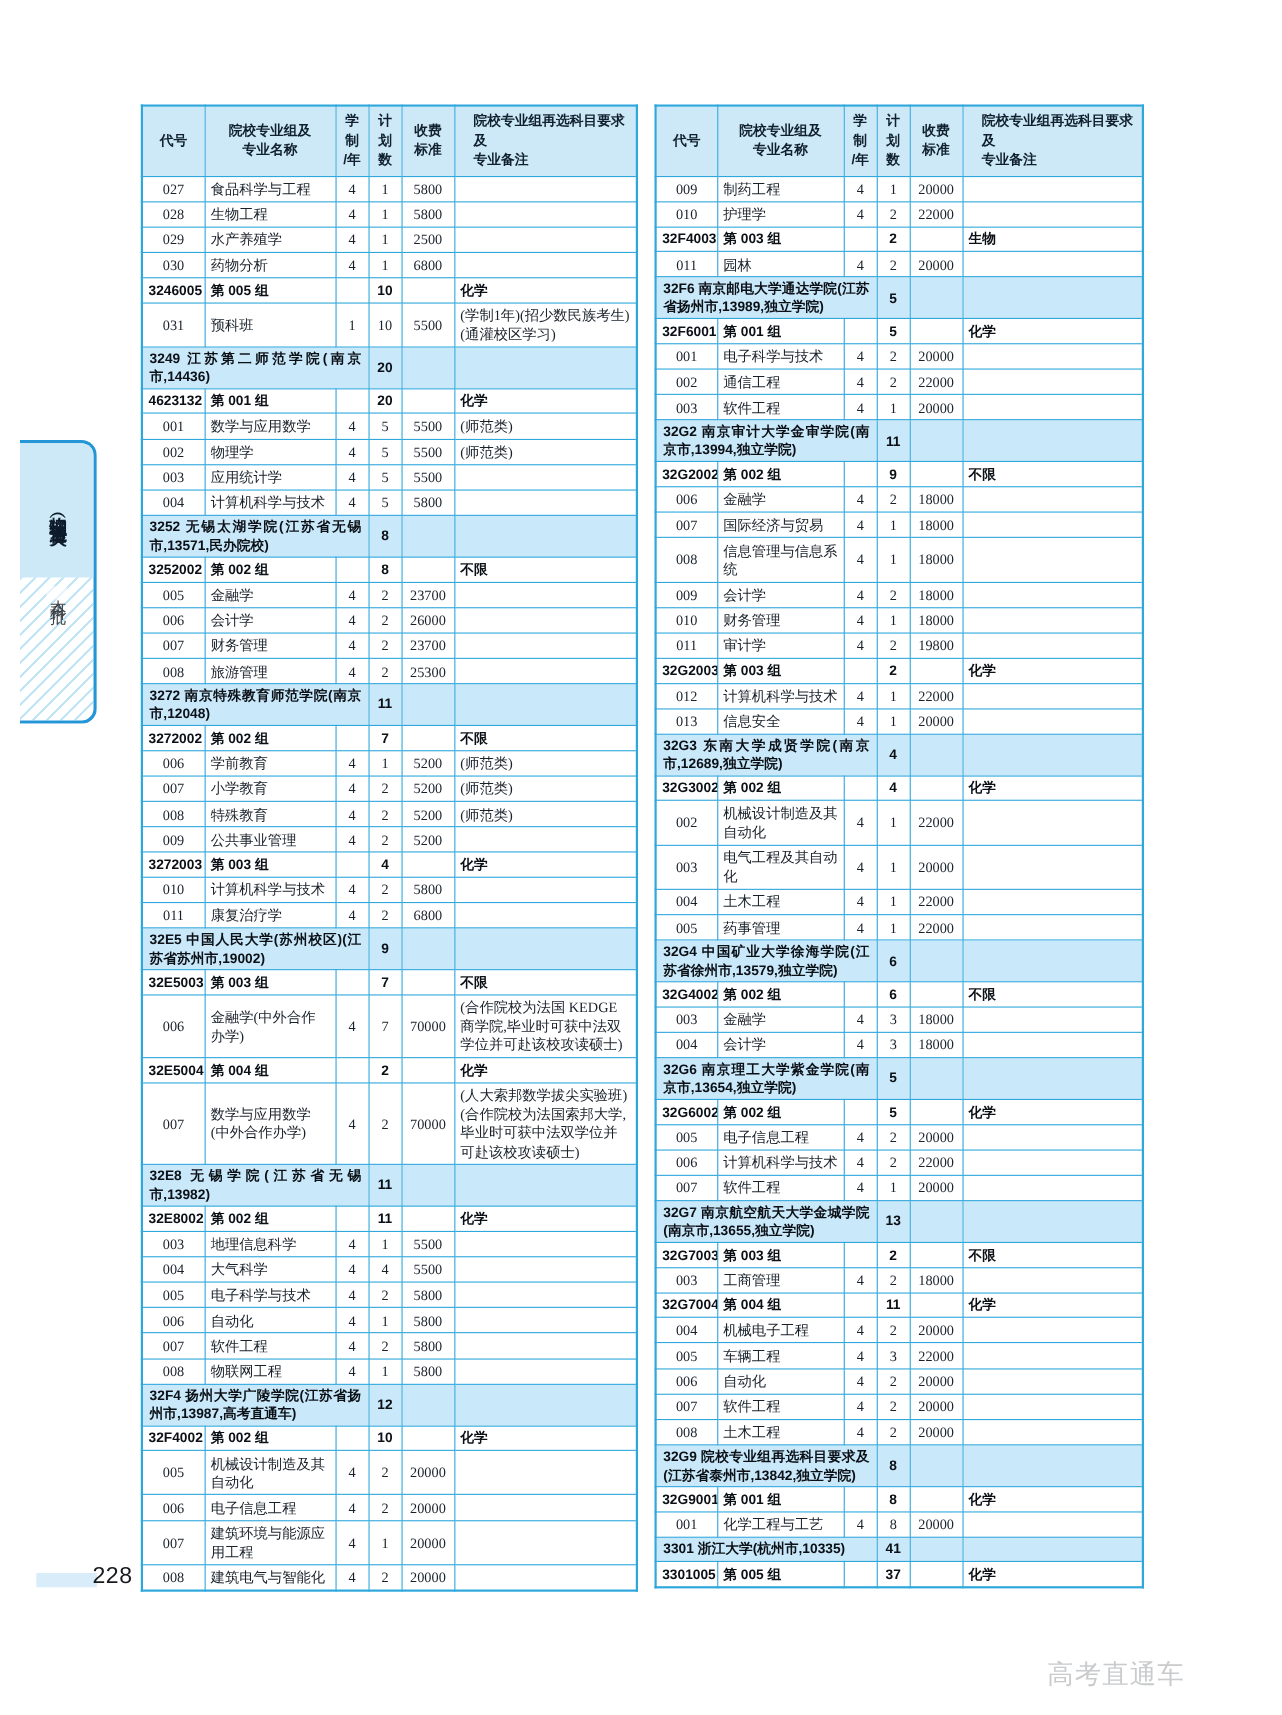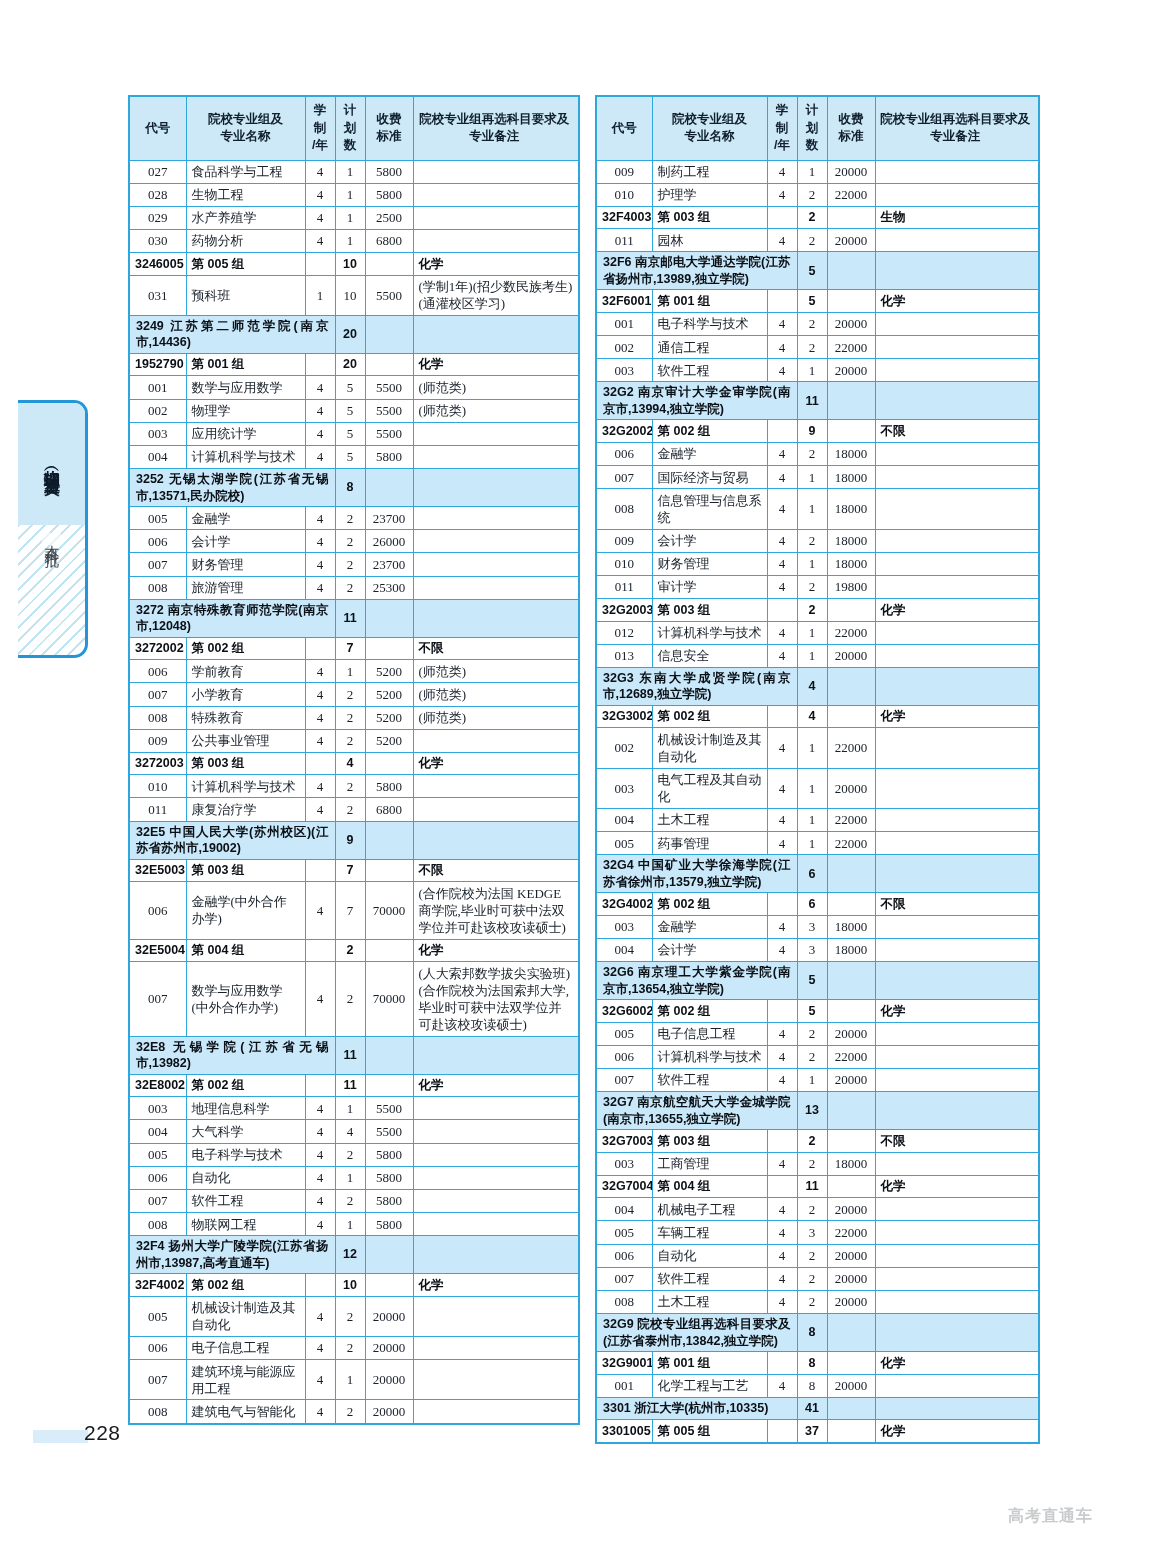--- a/index.html
+++ b/index.html
@@ -28,21 +28,21 @@
   table.adm th{
     background:#cde9f7;
     font-weight:bold;
     font-size:12.5px;
     line-height:1.4;
     color:#10202e;
     padding:5px 3px;
     white-space:pre-line;
     text-align:center;
   }
-  table.adm th.h-left{text-align:center;padding-left:0;}
+  table.adm th.h-left{text-align:left;padding-left:17px;}
   table.adm td{
     font-family:"Liberation Serif",serif;
     font-size:13px;
     line-height:1.32;
     color:#18202a;
     padding:2.5px 5px;
   }
   td.code,td.yr,td.plan,td.fee{text-align:center;padding-left:1px;padding-right:1px;}
   td.name,td.note{text-align:left;}
   tr.group td,tr.school td{
@@ -88,22 +88,22 @@
   
   .page-num-bar{
     position:absolute;left:33px;top:1430px;
     width:55px;height:13px;background:#d8edf9;
   }
   .page-num{
     position:absolute;left:84px;top:1421px;
     font-size:21px;color:#17191c;letter-spacing:0.5px;
   }
   .watermark{
-    position:absolute;left:1008px;top:1506px;
-    font-size:16px;font-weight:bold;color:#c9cbcd;
+    position:absolute;left:952px;top:1506px;
+    font-size:24px;font-weight:normal;color:#c9cbcd;
     letter-spacing:1px;
     text-shadow:0.5px 0.5px 0 #ffffff;
   }
 </style>
 </head>
 <body>
 
 <div class="side-tab">
   <div class="side-top">
     <span>物理（普通类）</span>
@@ -189,21 +189,21 @@
           <td class="fee">5500</td>
           <td class="note">(学制1年)(招少数民族考生)(通灌校区学习)</td>
         </tr>
         <tr class="school">
           <td class="sname" colspan="3">3249 江苏第二师范学院(南京市,14436)</td>
           <td class="plan">20</td>
           <td class="fee"></td>
           <td class="note"></td>
         </tr>
         <tr class="group">
-          <td class="code">1952790</td>
+          <td class="code">4623132</td>
           <td class="name">第 001 组</td>
           <td class="yr"></td>
           <td class="plan">20</td>
           <td class="fee"></td>
           <td class="note">化学</td>
         </tr>
         <tr class="data">
           <td class="code">001</td>
           <td class="name">数学与应用数学</td>
           <td class="yr">4</td>
@@ -233,20 +233,28 @@
           <td class="yr">4</td>
           <td class="plan">5</td>
           <td class="fee">5800</td>
           <td class="note"></td>
         </tr>
         <tr class="school">
           <td class="sname" colspan="3">3252 无锡太湖学院(江苏省无锡市,13571,民办院校)</td>
           <td class="plan">8</td>
           <td class="fee"></td>
           <td class="note"></td>
+        </tr>
+        <tr class="group">
+          <td class="code">3252002</td>
+          <td class="name">第 002 组</td>
+          <td class="yr"></td>
+          <td class="plan">8</td>
+          <td class="fee"></td>
+          <td class="note">不限</td>
         </tr>
         <tr class="data">
           <td class="code">005</td>
           <td class="name">金融学</td>
           <td class="yr">4</td>
           <td class="plan">2</td>
           <td class="fee">23700</td>
           <td class="note"></td>
         </tr>
         <tr class="data">

